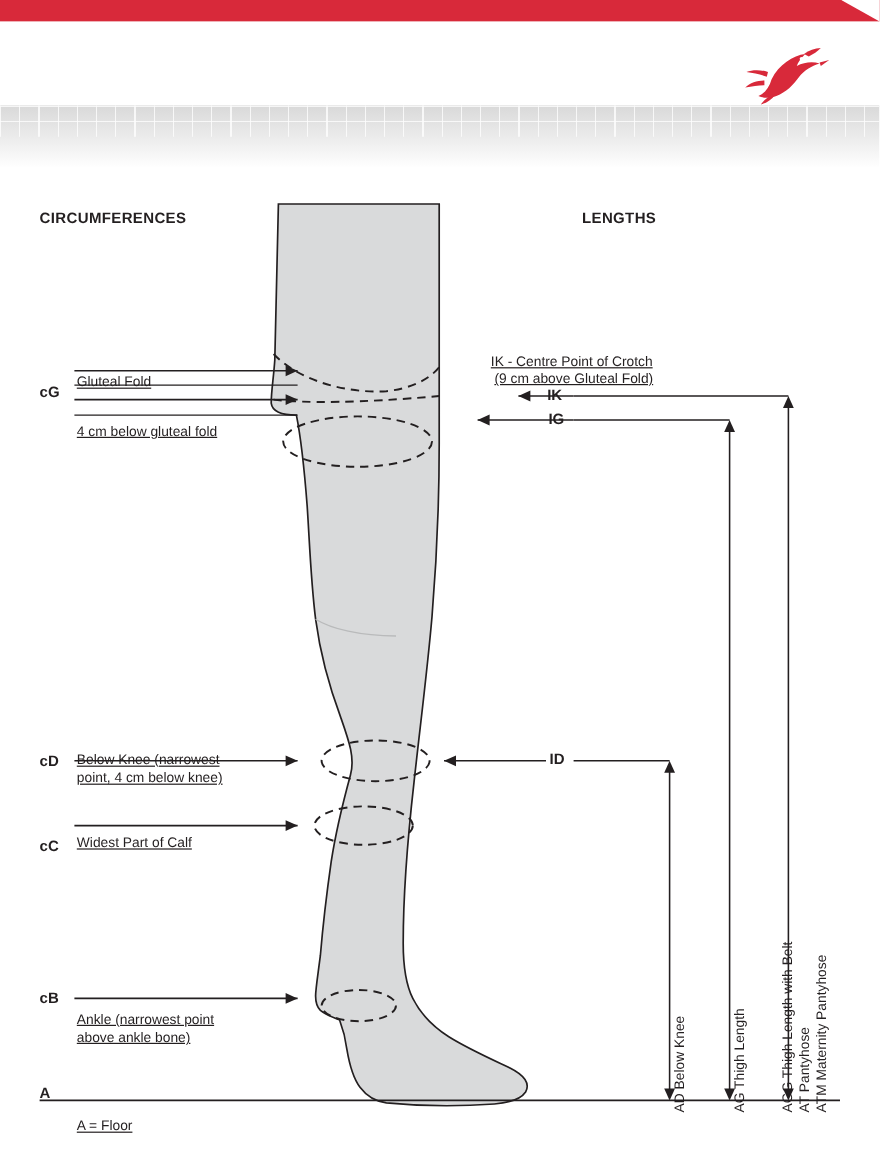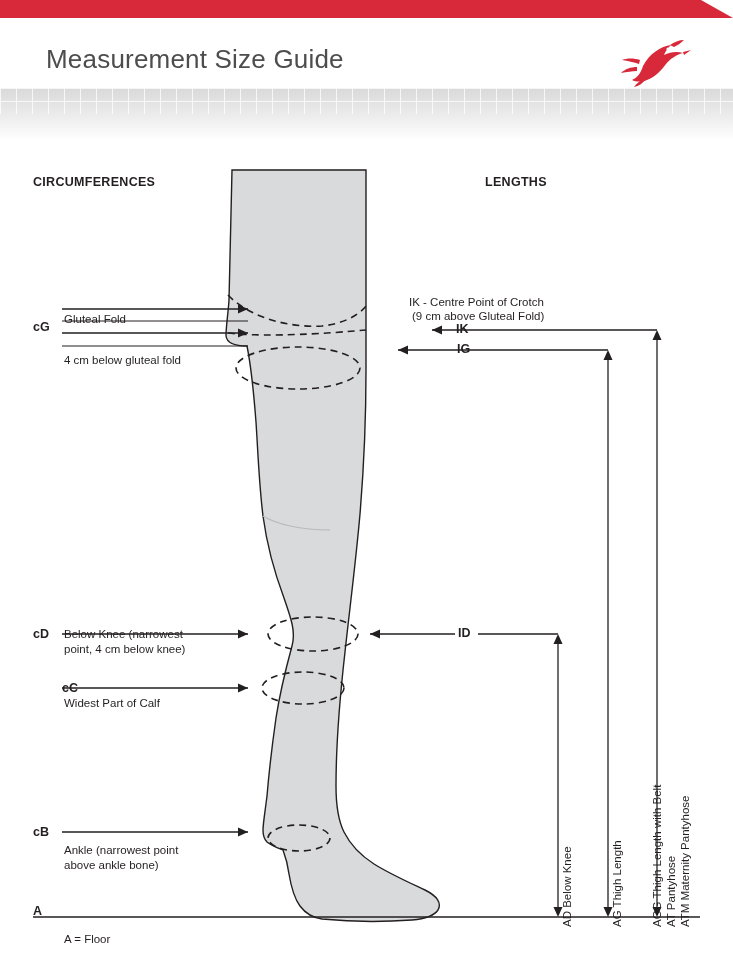--- a/index.html
+++ b/index.html
@@ -89,20 +89,21 @@
     font-weight: bold;
     color: #231f20;
     white-space: nowrap;
   }
   .note {
     position: absolute;
     font-size: 11.5px;
     color: #231f20;
     white-space: nowrap;
     line-height: 14px;
+    text-decoration: underline;
   }
   .vlabel {
     position: absolute;
     font-size: 11.5px;
     color: #231f20;
     white-space: nowrap;
     transform-origin: left bottom;
     transform: rotate(-90deg);
   }
   svg.overlay {
@@ -116,21 +117,20 @@
 </head>
 <body>
 
 <div id="page">
 
   <div class="top-bar">
     <div class="top-bar-corner"></div>
   </div>
 
   <div class="header">
-    <div class="header-title">Measurement Size Guide</div>
     <div class="logo-wrap">
       <svg width="78" height="54" viewBox="0 0 78 54">
         <g fill="#d8293a">
           <path d="M30 30 C36 18, 48 10, 58 9 C54 13, 52 16, 51 19 C57 16, 64 15, 70 17 C63 19, 57 23, 53 28 C48 35, 42 41, 34 44 C29 46, 23 46, 19 44 C24 42, 28 37, 30 30 Z"></path>
           <path d="M57 9 C61 6, 66 4, 71 4 C68 7, 65 9, 61 11 Z"></path>
           <path d="M70 16 L78 14 L71 19 Z"></path>
           <path d="M33 43 C30 47, 26 50, 21 51 C24 47, 27 45, 30 43 Z"></path>
           <path d="M24 31 C18 31, 12 33, 8 37 C14 36, 19 35, 24 35 Z"></path>
           <path d="M27 24 C21 22, 14 22, 9 24 C15 25, 21 26, 26 28 Z"></path>
           <circle cx="55" cy="13" r="1.6" fill="#ffffff"></circle>
@@ -247,21 +247,21 @@
     </svg>
 
     <div class="code" style="left:33px; top:180px;">cG</div>
     <div class="note" style="left:64px; top:172px;">Gluteal Fold</div>
     <div class="note" style="left:64px; top:197px;margin-top:16px;">4 cm below gluteal fold</div>
 
     <div class="code" style="left:33px; top:487px;">cD</div>
     <div class="note" style="left:64px; top:487px;">Below Knee (narrowest</div>
     <div class="note" style="left:64px; top:502px;">point, 4 cm below knee)</div>
 
-    <div class="code" style="left:33px; top:541px;margin-left:29px;">cC</div>
+    <div class="code" style="left:33px; top:558px;">cC</div>
     <div class="note" style="left:64px; top:556px;">Widest Part of Calf</div>
 
     <div class="code" style="left:33px; top:685px;">cB</div>
     <div class="note" style="left:64px; top:703px;">Ankle (narrowest point</div>
     <div class="note" style="left:64px; top:718px;">above ankle bone)</div>
 
     <div class="note" style="left:409px; top:155px;">IK - Centre Point of Crotch</div>
     <div class="note" style="left:412px; top:169px;">(9 cm above Gluteal Fold)</div>
 
     <div class="code" style="left:456px; top:182px;">IK</div>

